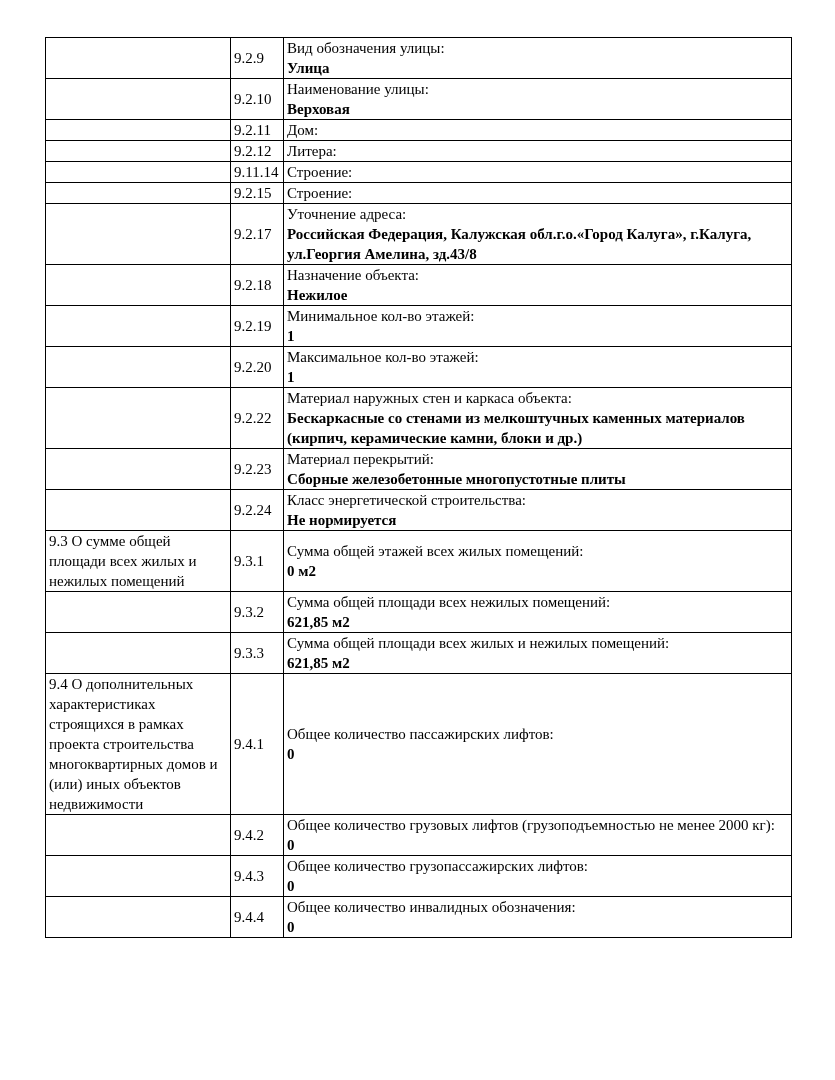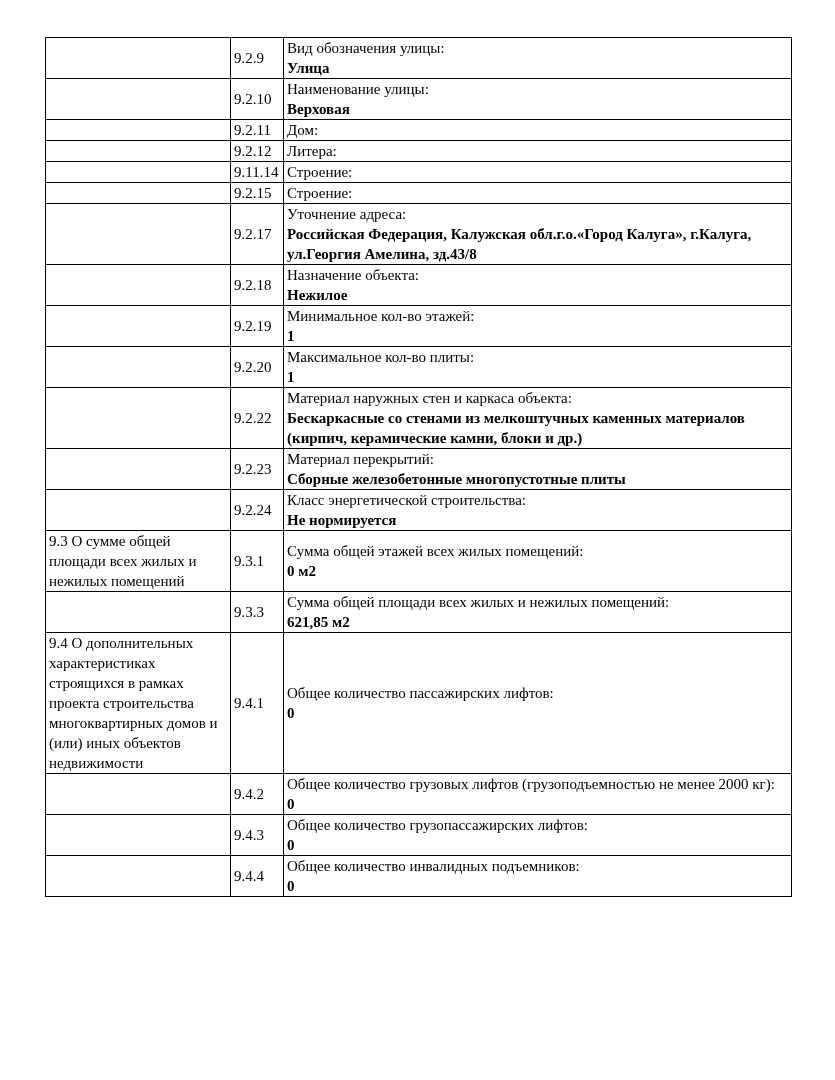--- a/index.html
+++ b/index.html
@@ -128,21 +128,21 @@
     <td class="num-cell">9.2.19</td>
     <td class="content-cell">
       <div class="field-label">Минимальное кол-во этажей:</div>
       <div class="field-value">1</div>
     </td>
   </tr>
         <tr>
     <td class="section-cell"></td>
     <td class="num-cell">9.2.20</td>
     <td class="content-cell">
-      <div class="field-label">Максимальное кол-во плиты:</div>
+      <div class="field-label">Максимальное кол-во этажей:</div>
       <div class="field-value">1</div>
     </td>
   </tr>
         <tr>
     <td class="section-cell"></td>
     <td class="num-cell">9.2.22</td>
     <td class="content-cell">
       <div class="field-label">Материал наружных стен и каркаса объекта:</div>
       <div class="field-value">Бескаркасные со стенами из мелкоштучных каменных материалов (кирпич, керамические камни, блоки и др.)</div>
     </td>
@@ -166,20 +166,28 @@
         <tr>
     <td class="section-cell">9.3 О сумме общей площади всех жилых и нежилых помещений</td>
     <td class="num-cell">9.3.1</td>
     <td class="content-cell">
       <div class="field-label">Сумма общей этажей всех жилых помещений:</div>
       <div class="field-value">0 м2</div>
     </td>
   </tr>
         <tr>
     <td class="section-cell"></td>
+    <td class="num-cell">9.3.2</td>
+    <td class="content-cell">
+      <div class="field-label">Сумма общей площади всех нежилых помещений:</div>
+      <div class="field-value">621,85 м2</div>
+    </td>
+  </tr>
+        <tr>
+    <td class="section-cell"></td>
     <td class="num-cell">9.3.3</td>
     <td class="content-cell">
       <div class="field-label">Сумма общей площади всех жилых и нежилых помещений:</div>
       <div class="field-value">621,85 м2</div>
     </td>
   </tr>
         <tr>
     <td class="section-cell">9.4 О дополнительных характеристиках строящихся в рамках проекта строительства многоквартирных домов и (или) иных объектов недвижимости</td>
     <td class="num-cell">9.4.1</td>
     <td class="content-cell">
@@ -200,19 +208,19 @@
     <td class="num-cell">9.4.3</td>
     <td class="content-cell">
       <div class="field-label">Общее количество грузопассажирских лифтов:</div>
       <div class="field-value">0</div>
     </td>
   </tr>
         <tr>
     <td class="section-cell"></td>
     <td class="num-cell">9.4.4</td>
     <td class="content-cell">
-      <div class="field-label">Общее количество инвалидных подъемников:</div>
+      <div class="field-label">Общее количество инвалидных обозначения:</div>
       <div class="field-value">0</div>
     </td>
   </tr>
       </tbody>
   </table>
 </div>
 
 </body></html>

